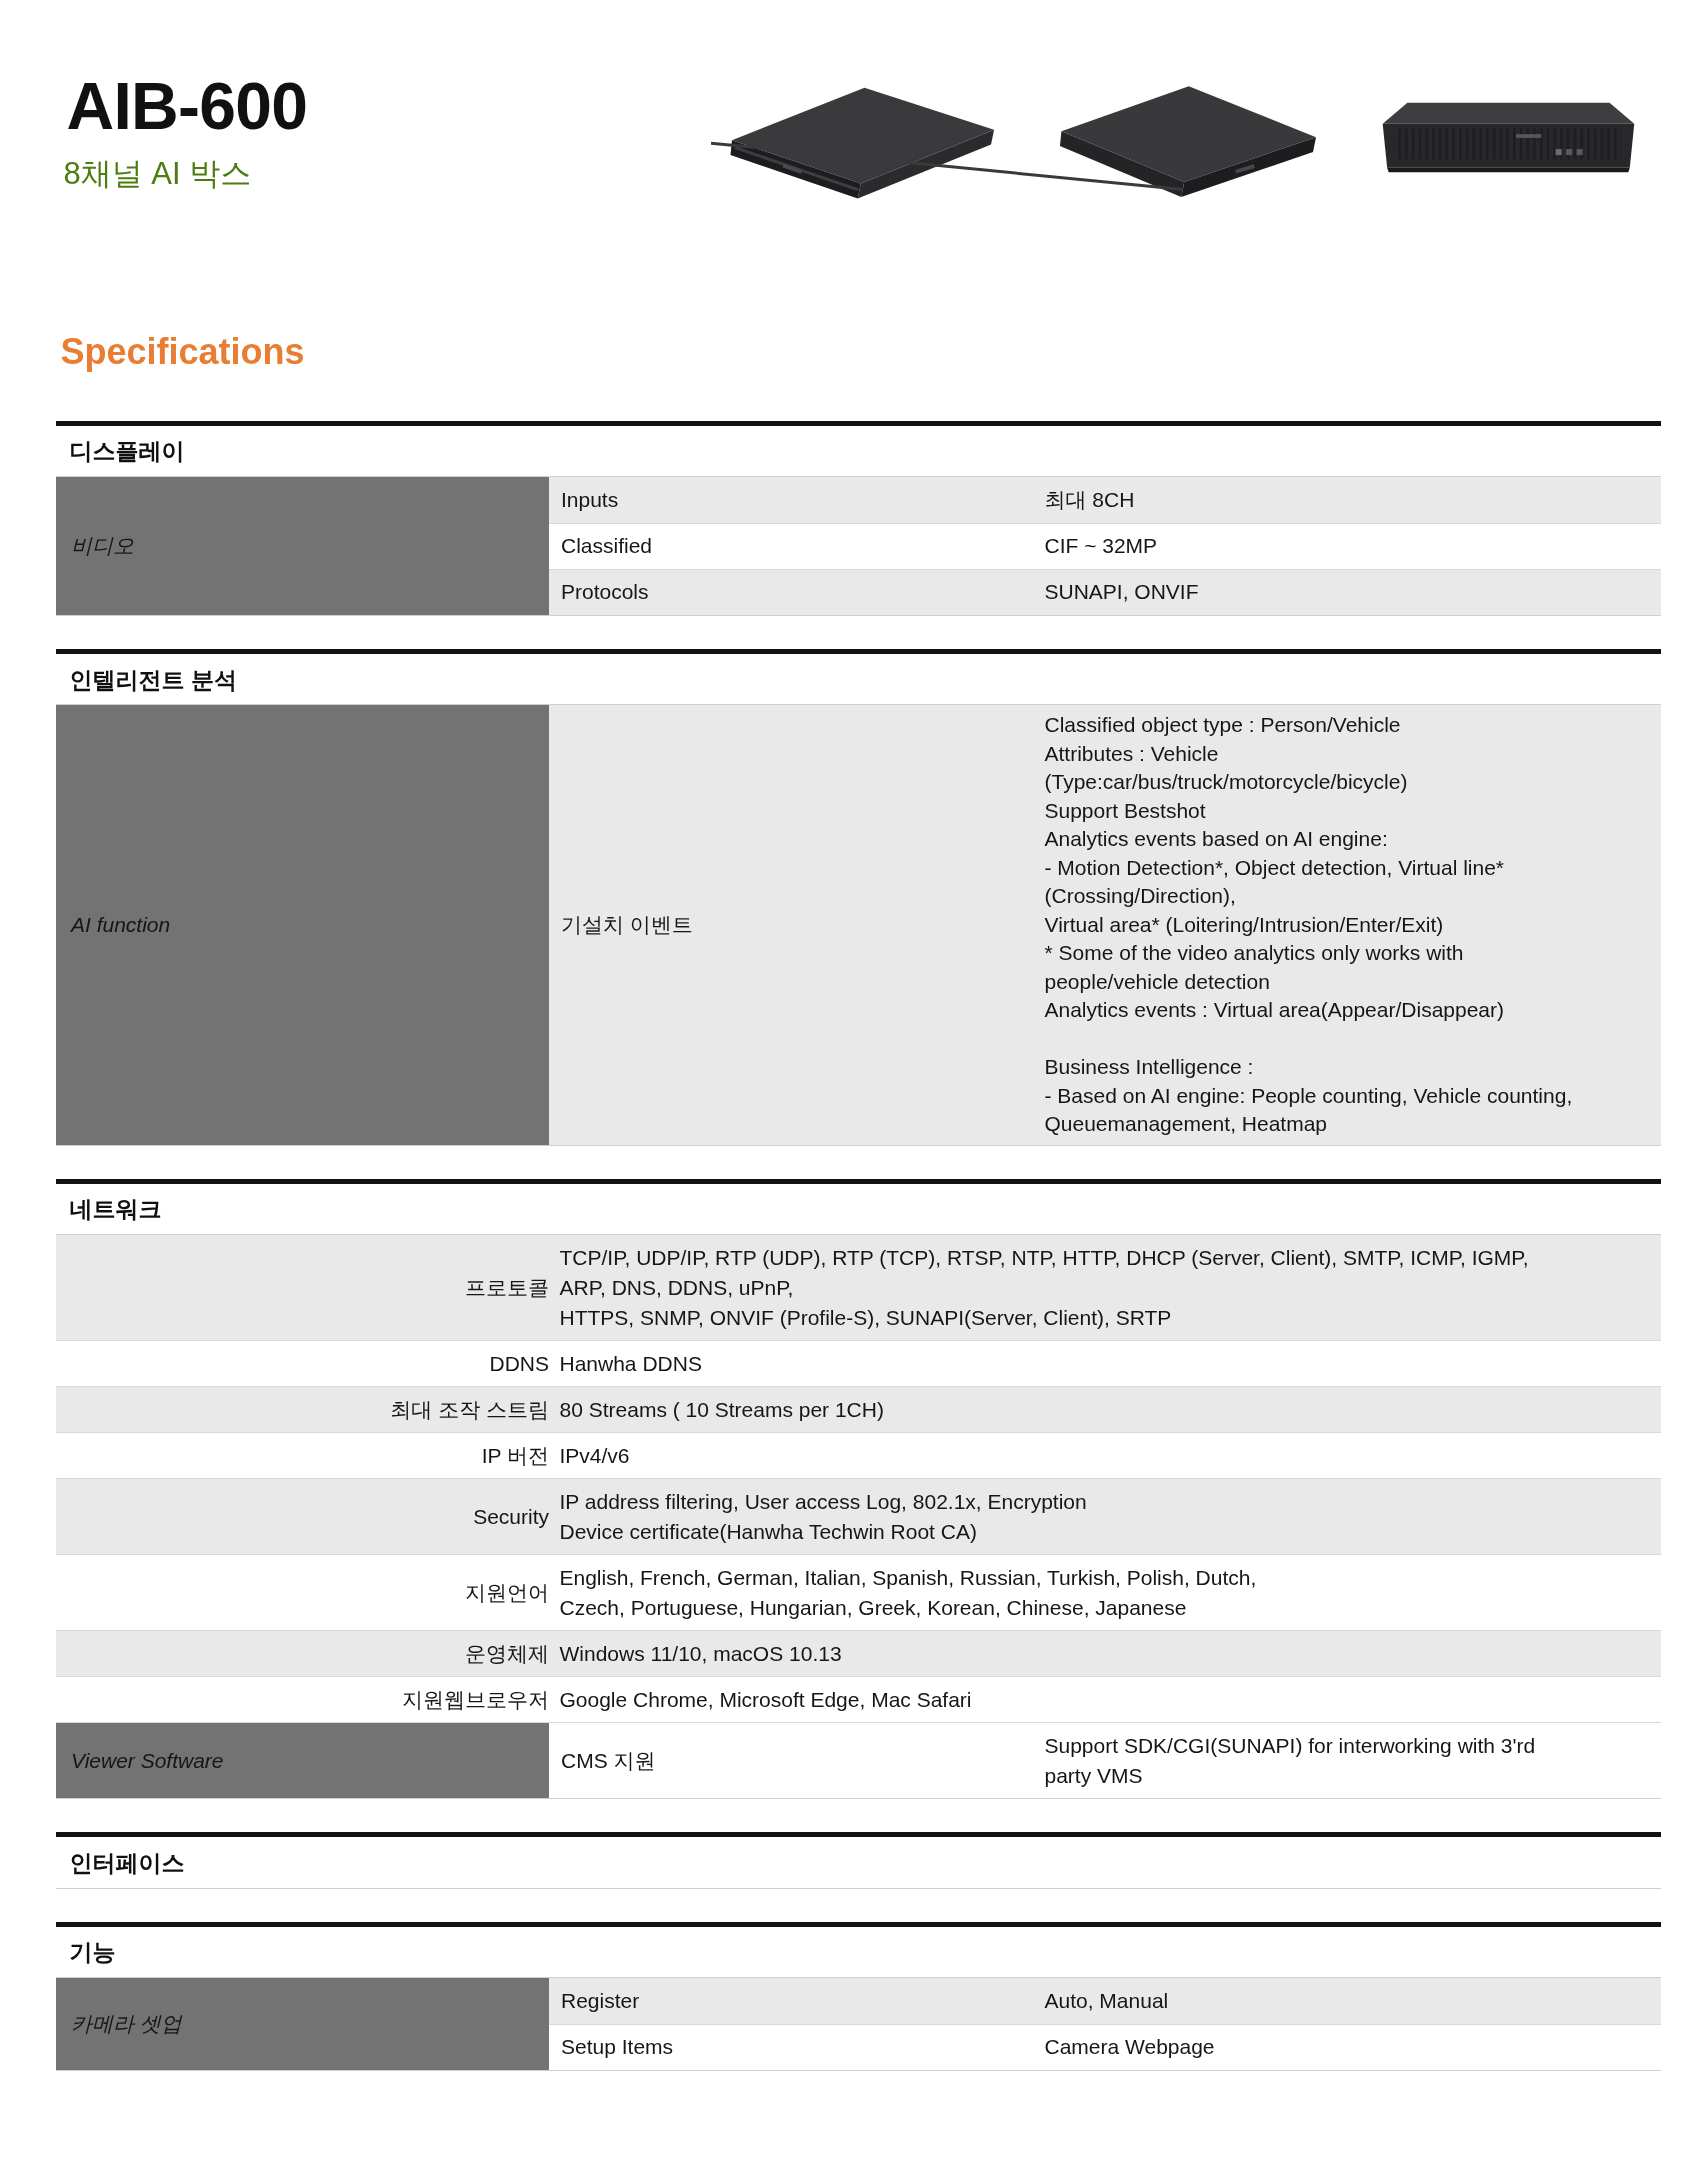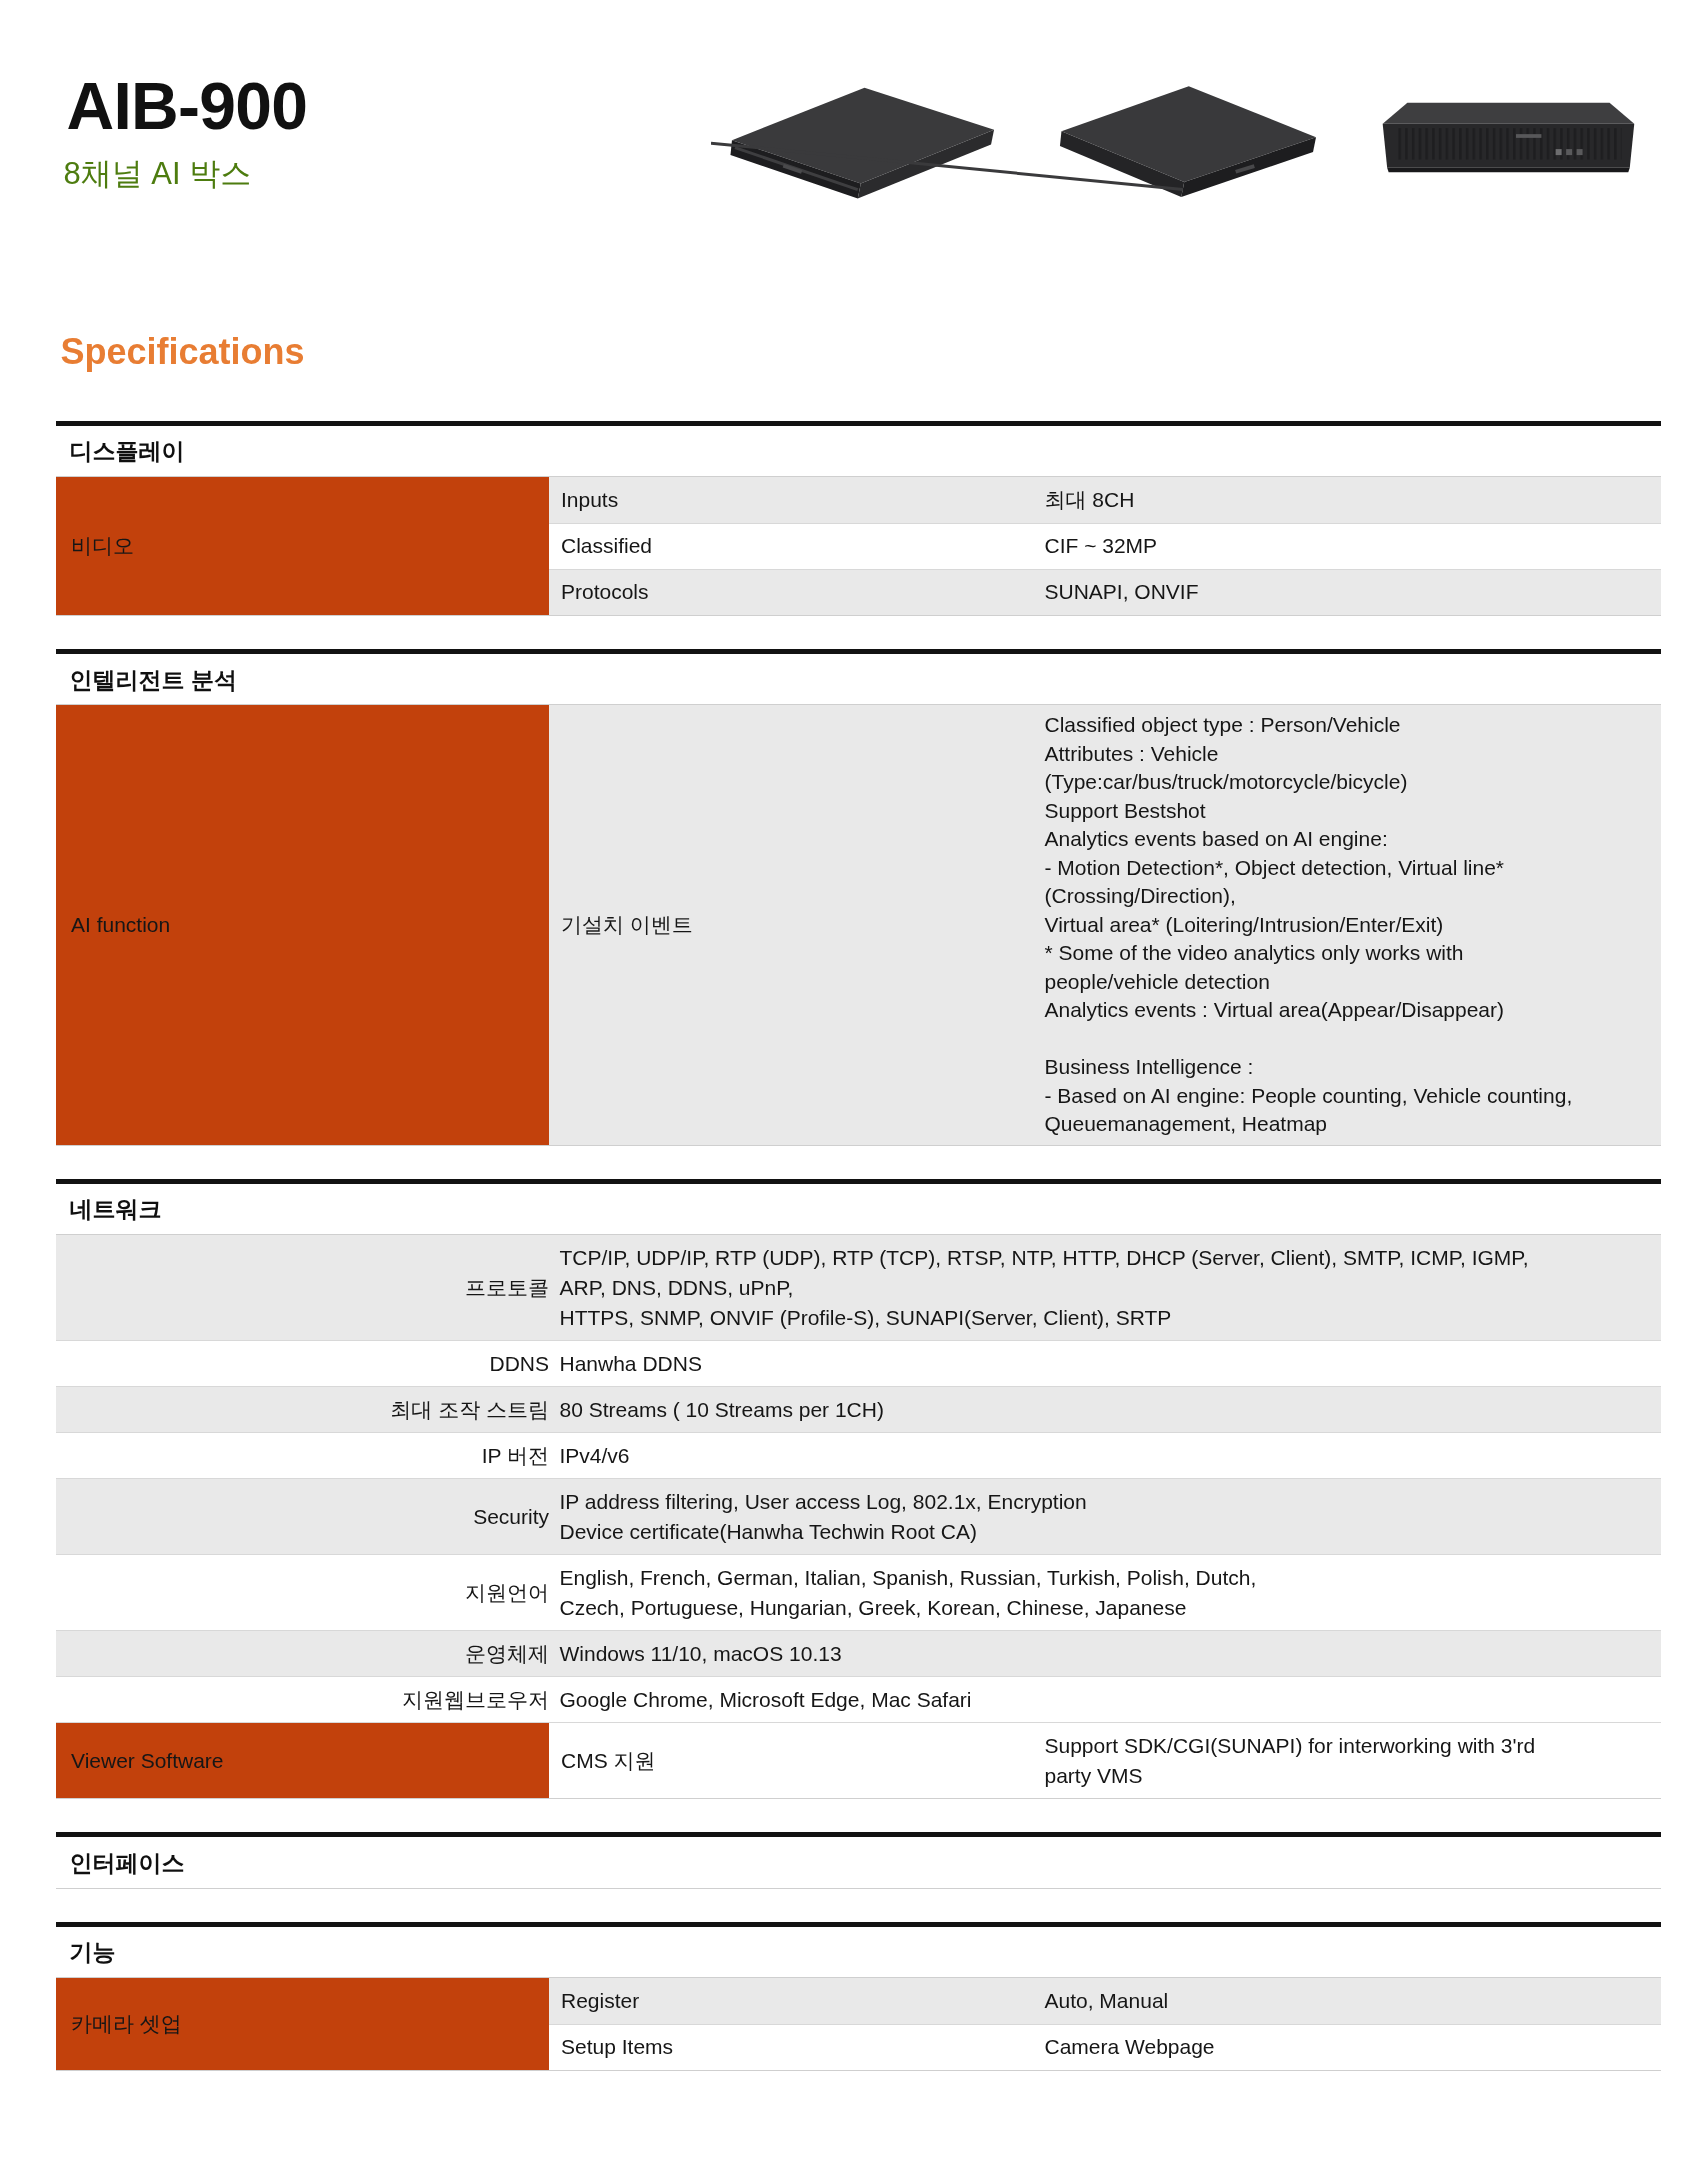--- a/index.html
+++ b/index.html
@@ -52,21 +52,21 @@
 
   .shade { background: #e9e9e9; }
 
   
   .row { display: flex; align-items: center; min-height: 46px; }
   .row .lbl { width: 493px; padding-left: 15px; line-height: 30px; text-align: right; }
   .row .val { flex: 1; padding: 7.5px 15px 7.5px 10.5px; line-height: 30px; white-space: pre-line; }
 
   
   .grow { display: flex; align-items: stretch; }
-  .glabel { width: 493px; padding-left: 15px; display: flex; align-items: center; line-height: 30px; background: #c2410c; }
+  .glabel { width: 493px; padding-left: 15px; display: flex; align-items: center; line-height: 30px; background: #737373; font-style: italic; }
   .gsub { flex: 1; }
   .gsub .srow { display: flex; align-items: center; min-height: 46px; }
   .gsub .srow + .srow { border-top: 1.5px solid #d8d8d8; }
   .srow .slbl { width: 494px; padding-left: 12px; line-height: 30px; }
   .srow .sval { flex: 1; padding: 7.5px 12px 7.5px 1.5px; line-height: 30px; white-space: pre-line; }
   .srow .sval.ai { line-height: 28.5px; padding-top: 6px; padding-bottom: 6px; }
 </style>
 </head>
 <body>
 
@@ -100,21 +100,21 @@
       <rect x="1128" y="104" width="8" height="8" fill="#6d6d6f"></rect>
       <rect x="1142" y="104" width="8" height="8" fill="#5a5a5c"></rect>
       <rect x="1156" y="104" width="8" height="8" fill="#5a5a5c"></rect>
       <rect x="1075" y="84" width="34" height="5" fill="#58585a"></rect>
     </g>
   </svg>
 </div>
 
 <div class="content">
 
-  <h1 class="product-title">AIB-900</h1>
+  <h1 class="product-title">AIB-600</h1>
   <div class="product-subtitle">8채널 AI 박스</div>
 
   <h2 class="spec-heading">Specifications</h2>
 
   <section>
     <div class="rule"></div>
     <h3 class="sec-title">디스플레이</h3>
     <div class="tbl">
       <div class="grow">
         <div class="glabel">비디오</div>

